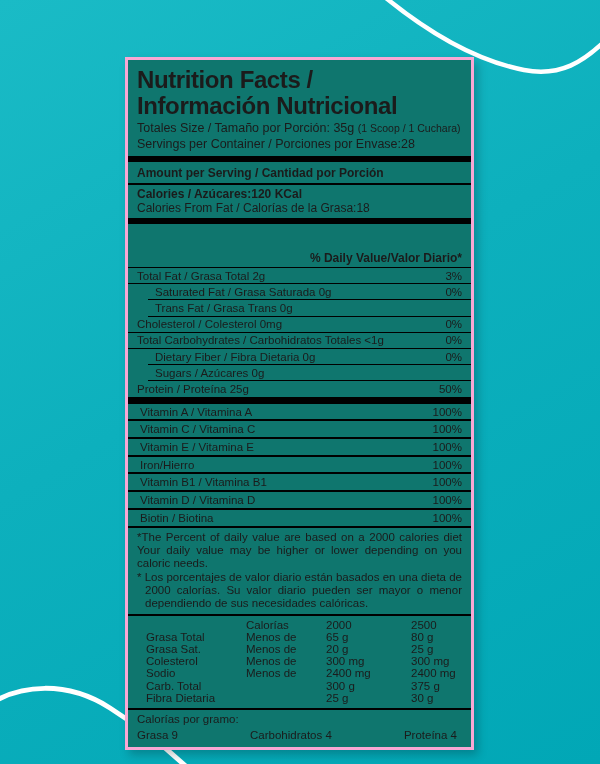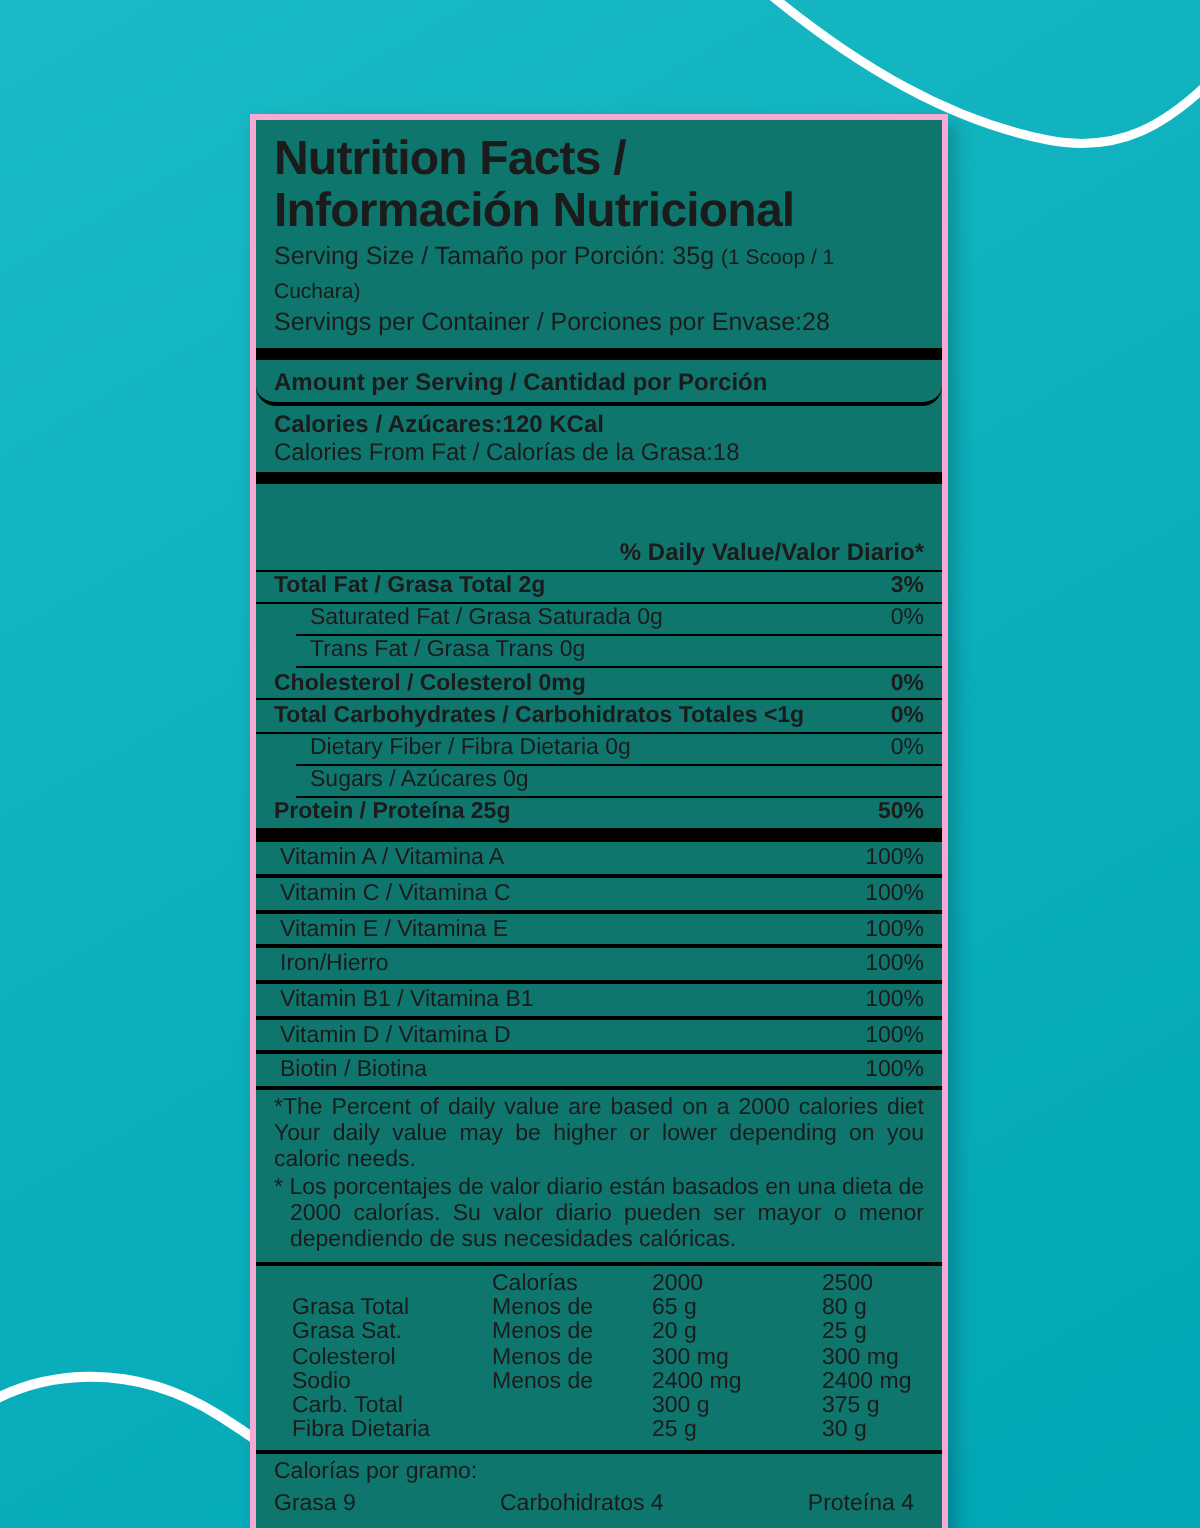--- a/index.html
+++ b/index.html
@@ -13,27 +13,27 @@
   .label{
     position:absolute;left:125px;top:57px;width:343px;
     background:#0f766e;border:3px solid #f9a8d4;color:#1b1b1b;
     box-shadow:4px 5px 9px rgba(0,0,0,0.22);
   }
   .title{font-weight:bold;font-size:24px;line-height:25.5px;letter-spacing:-0.4px;padding:7px 9px 3px;}
   .serv{font-size:12.5px;line-height:15.5px;padding:0 9px;}
   .serv .small{font-size:10.5px;}
   .hdr{padding-bottom:4px;}
   .bar{height:6px;background:#000;}
-  .amount{font-weight:bold;font-size:12px;padding:4px 9px 3px;border-bottom:2px solid #000;border-radius:10px;}
+  .amount{font-weight:bold;font-size:12px;padding:4px 9px 3px;border-bottom:2px solid #000;}
   .cal{padding:2px 9px 3px;font-size:12px;line-height:14px;}
   .cal .b{font-weight:bold;}
   .dvh{text-align:right;font-weight:bold;font-size:12px;padding:3px 9px 2px;border-bottom:1.5px solid #000;margin-top:24px;}
   .nrow,.vrow{display:flex;justify-content:space-between;font-size:11.5px;line-height:12.7px;
     padding:1.5px 9px 1px;border-bottom:1.5px solid #000;}
-  .nrow.bold{font-weight:bold;}
+  .nrow.bold{font-weight:normal;}
   .nrow.indent{padding-left:7px;margin-left:20px;}
   .vrow{border-bottom-width:2px;padding-top:2px;padding-left:12px;}
   .vitamins .vrow:last-child{border-bottom:none;}
   .nv{white-space:nowrap;}
   .fnote{border-top:2.5px solid #000;padding:3px 9px 4px;font-size:11.5px;line-height:13px;text-align:justify;}
   .fes{padding-left:8px;text-indent:-8px;margin-top:1px;}
   .dvtable{border-top:2.5px solid #000;padding:3px 0 4px;font-size:11.5px;}
   .trow{display:flex;line-height:12.2px;padding-left:18px;padding-right:8px;}
   .tc0{width:100px;}
   .tc1{width:80px;}
@@ -51,21 +51,21 @@
 </svg>
 
 <div class="label">
 
   <div class="hdr">
     <div class="title">
       <div>Nutrition Facts /</div>
       <div>Información Nutricional</div>
     </div>
     <div class="serv">
-      <span>Serving Size / Tamaño por Porción: 35g</span>
+      <span>Totales Size / Tamaño por Porción: 35g</span>
       <span class="small">(1 Scoop / 1 Cuchara)</span>
     </div>
     <div class="serv">Servings per Container / Porciones por Envase:28</div>
   </div>
 
   <div class="bar"></div>
 
   <div class="amount">Amount per Serving / Cantidad por Porción</div>
 
   <div class="cal">

